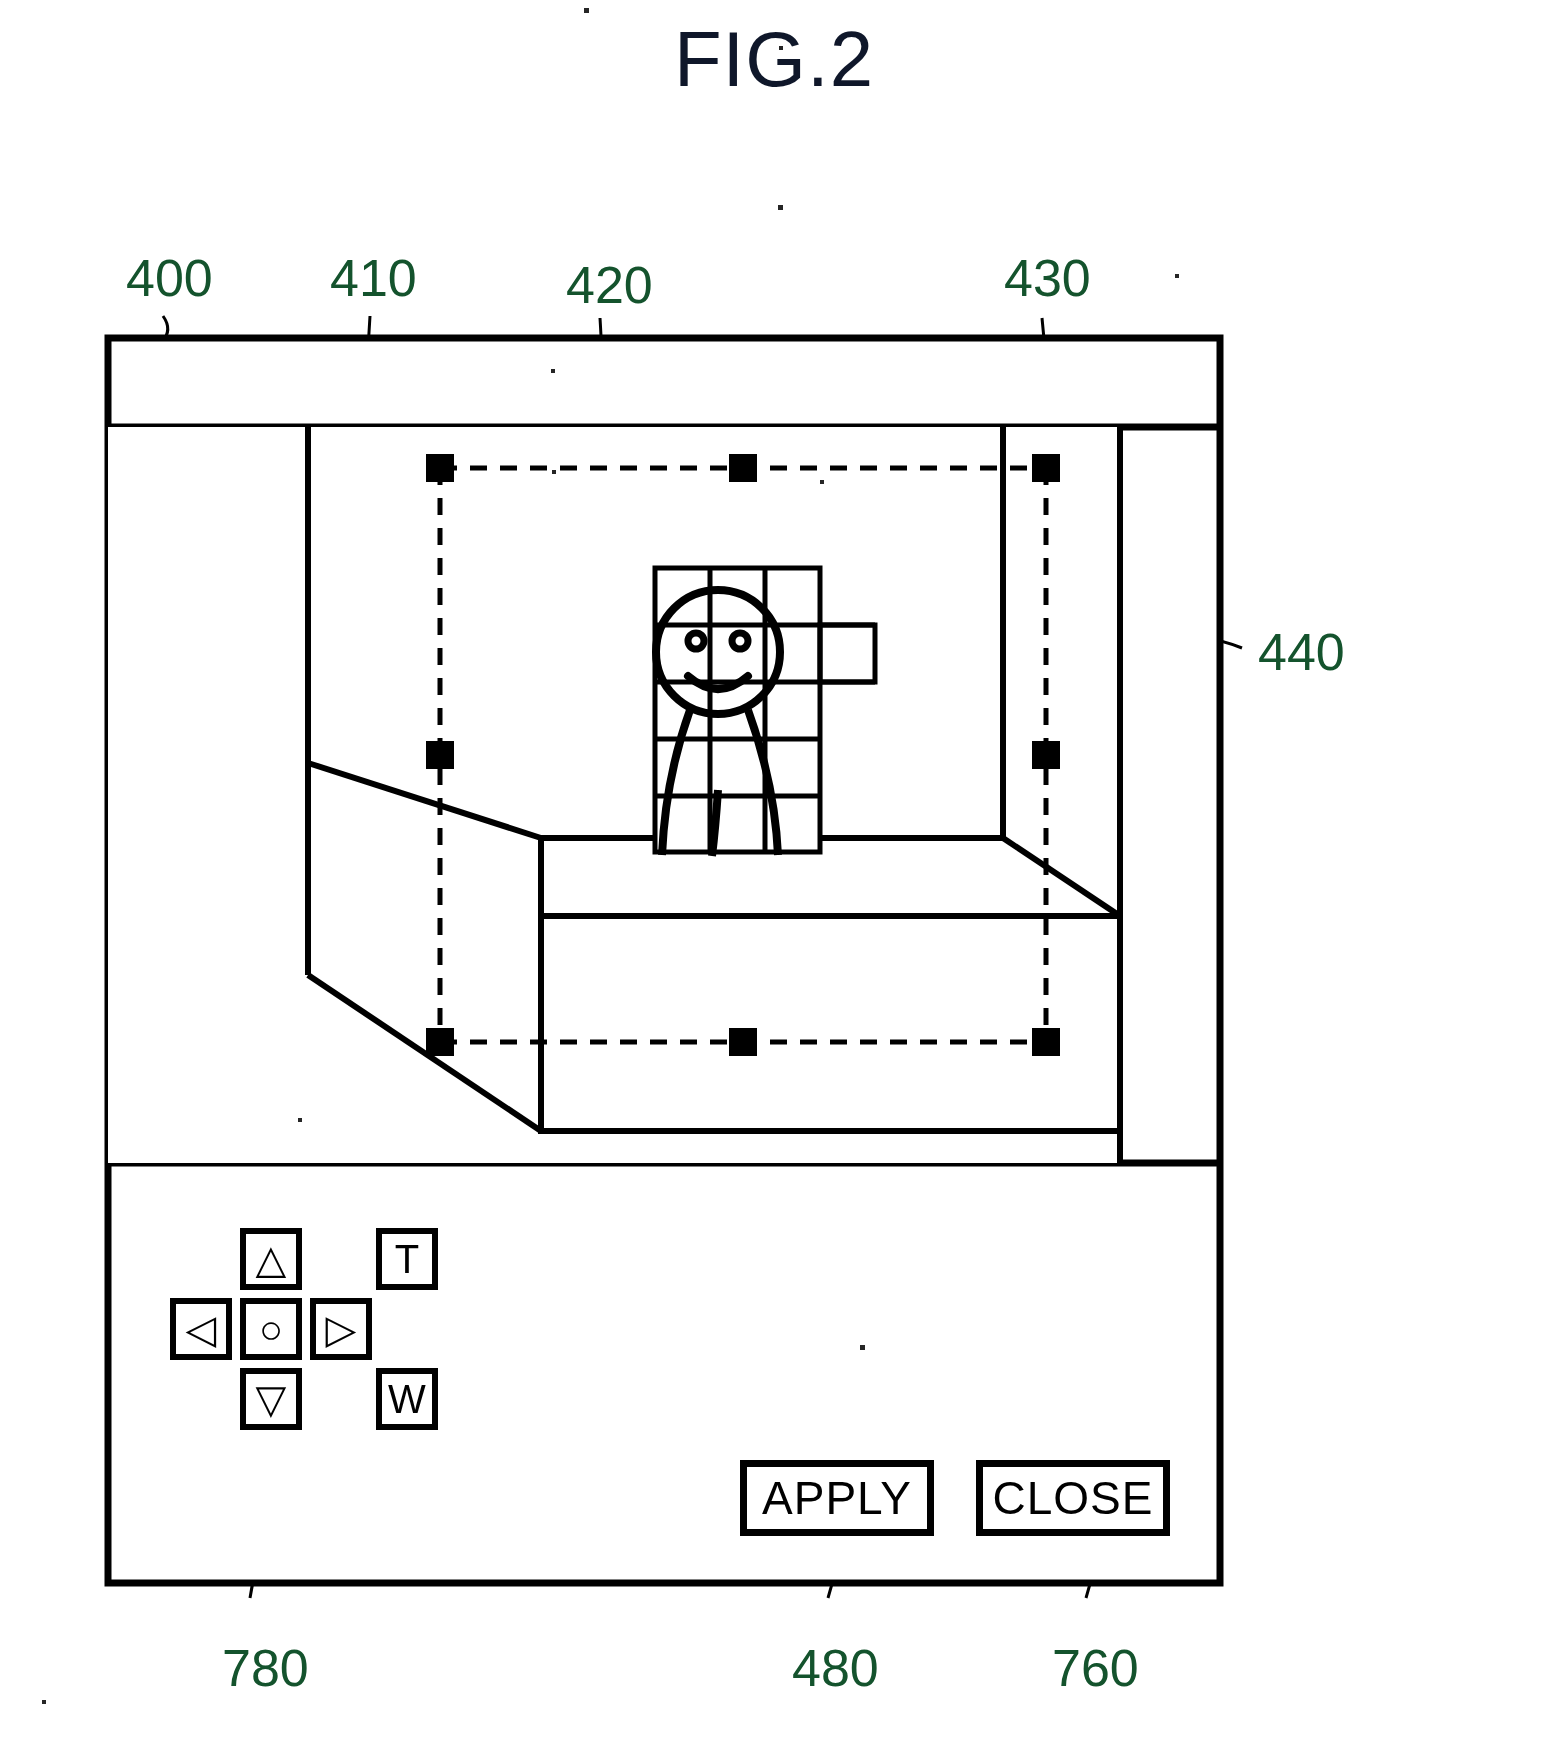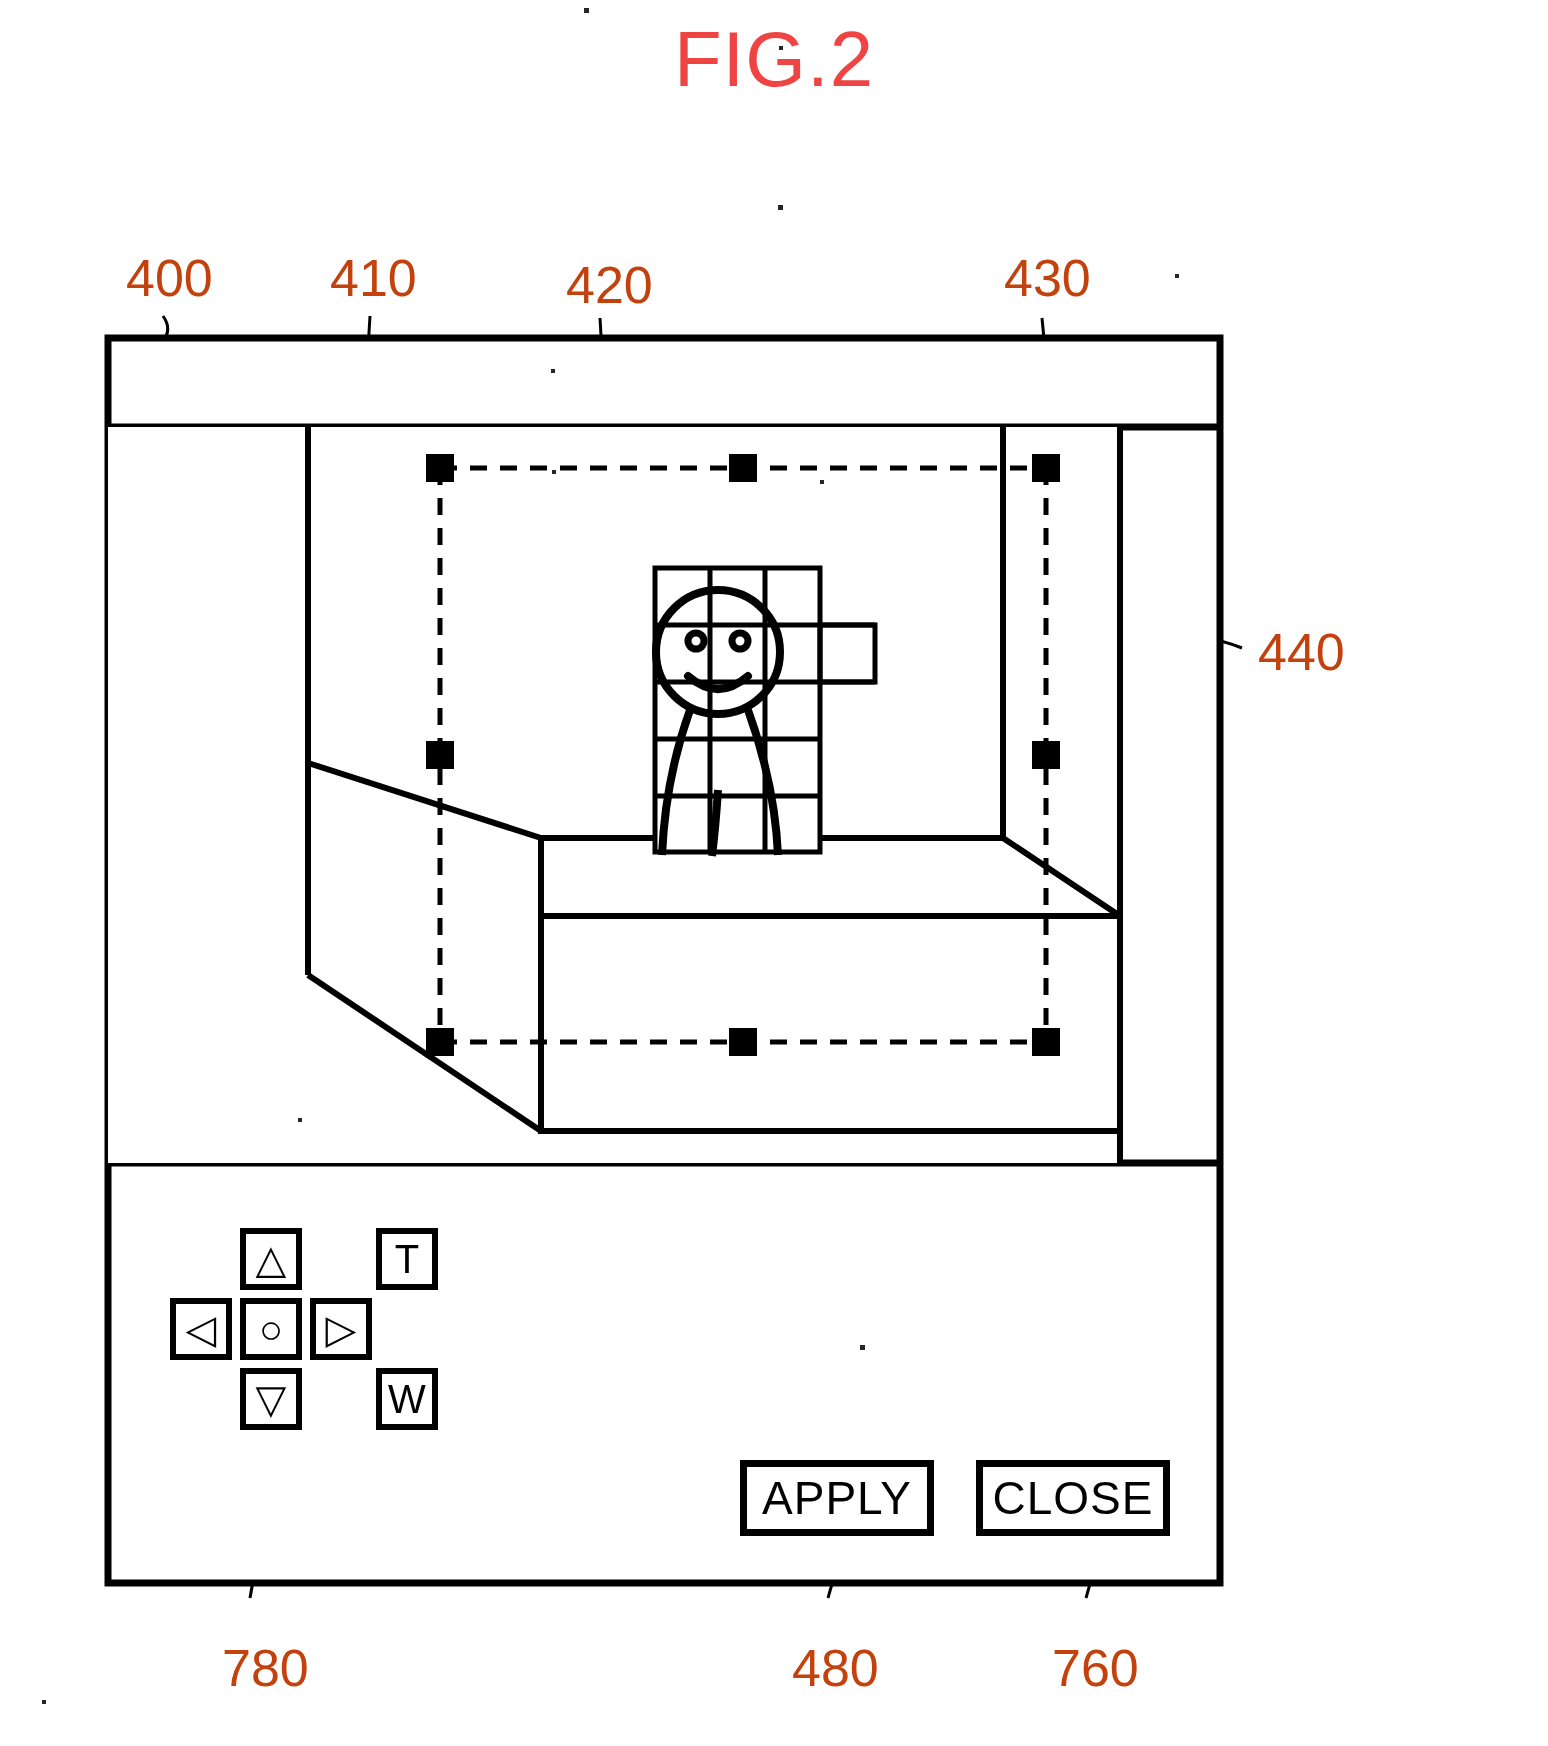--- a/index.html
+++ b/index.html
@@ -19,27 +19,27 @@
   }
   .fig-title {
     position: absolute;
     top: 14px;
     left: 0;
     width: 1548px;
     text-align: center;
     font-size: 78px;
     font-weight: 400;
     letter-spacing: 1px;
-    color: #ef4444;
+    color: #0f172a;
   }
   .ref-label {
     position: absolute;
     font-size: 52px;
     font-weight: 400;
-    color: #c2410c;
+    color: #14532d;
     letter-spacing: 0px;
     white-space: nowrap;
   }
   svg.overlay {
     position: absolute;
     top: 0;
     left: 0;
     width: 1548px;
     height: 1746px;
   }

